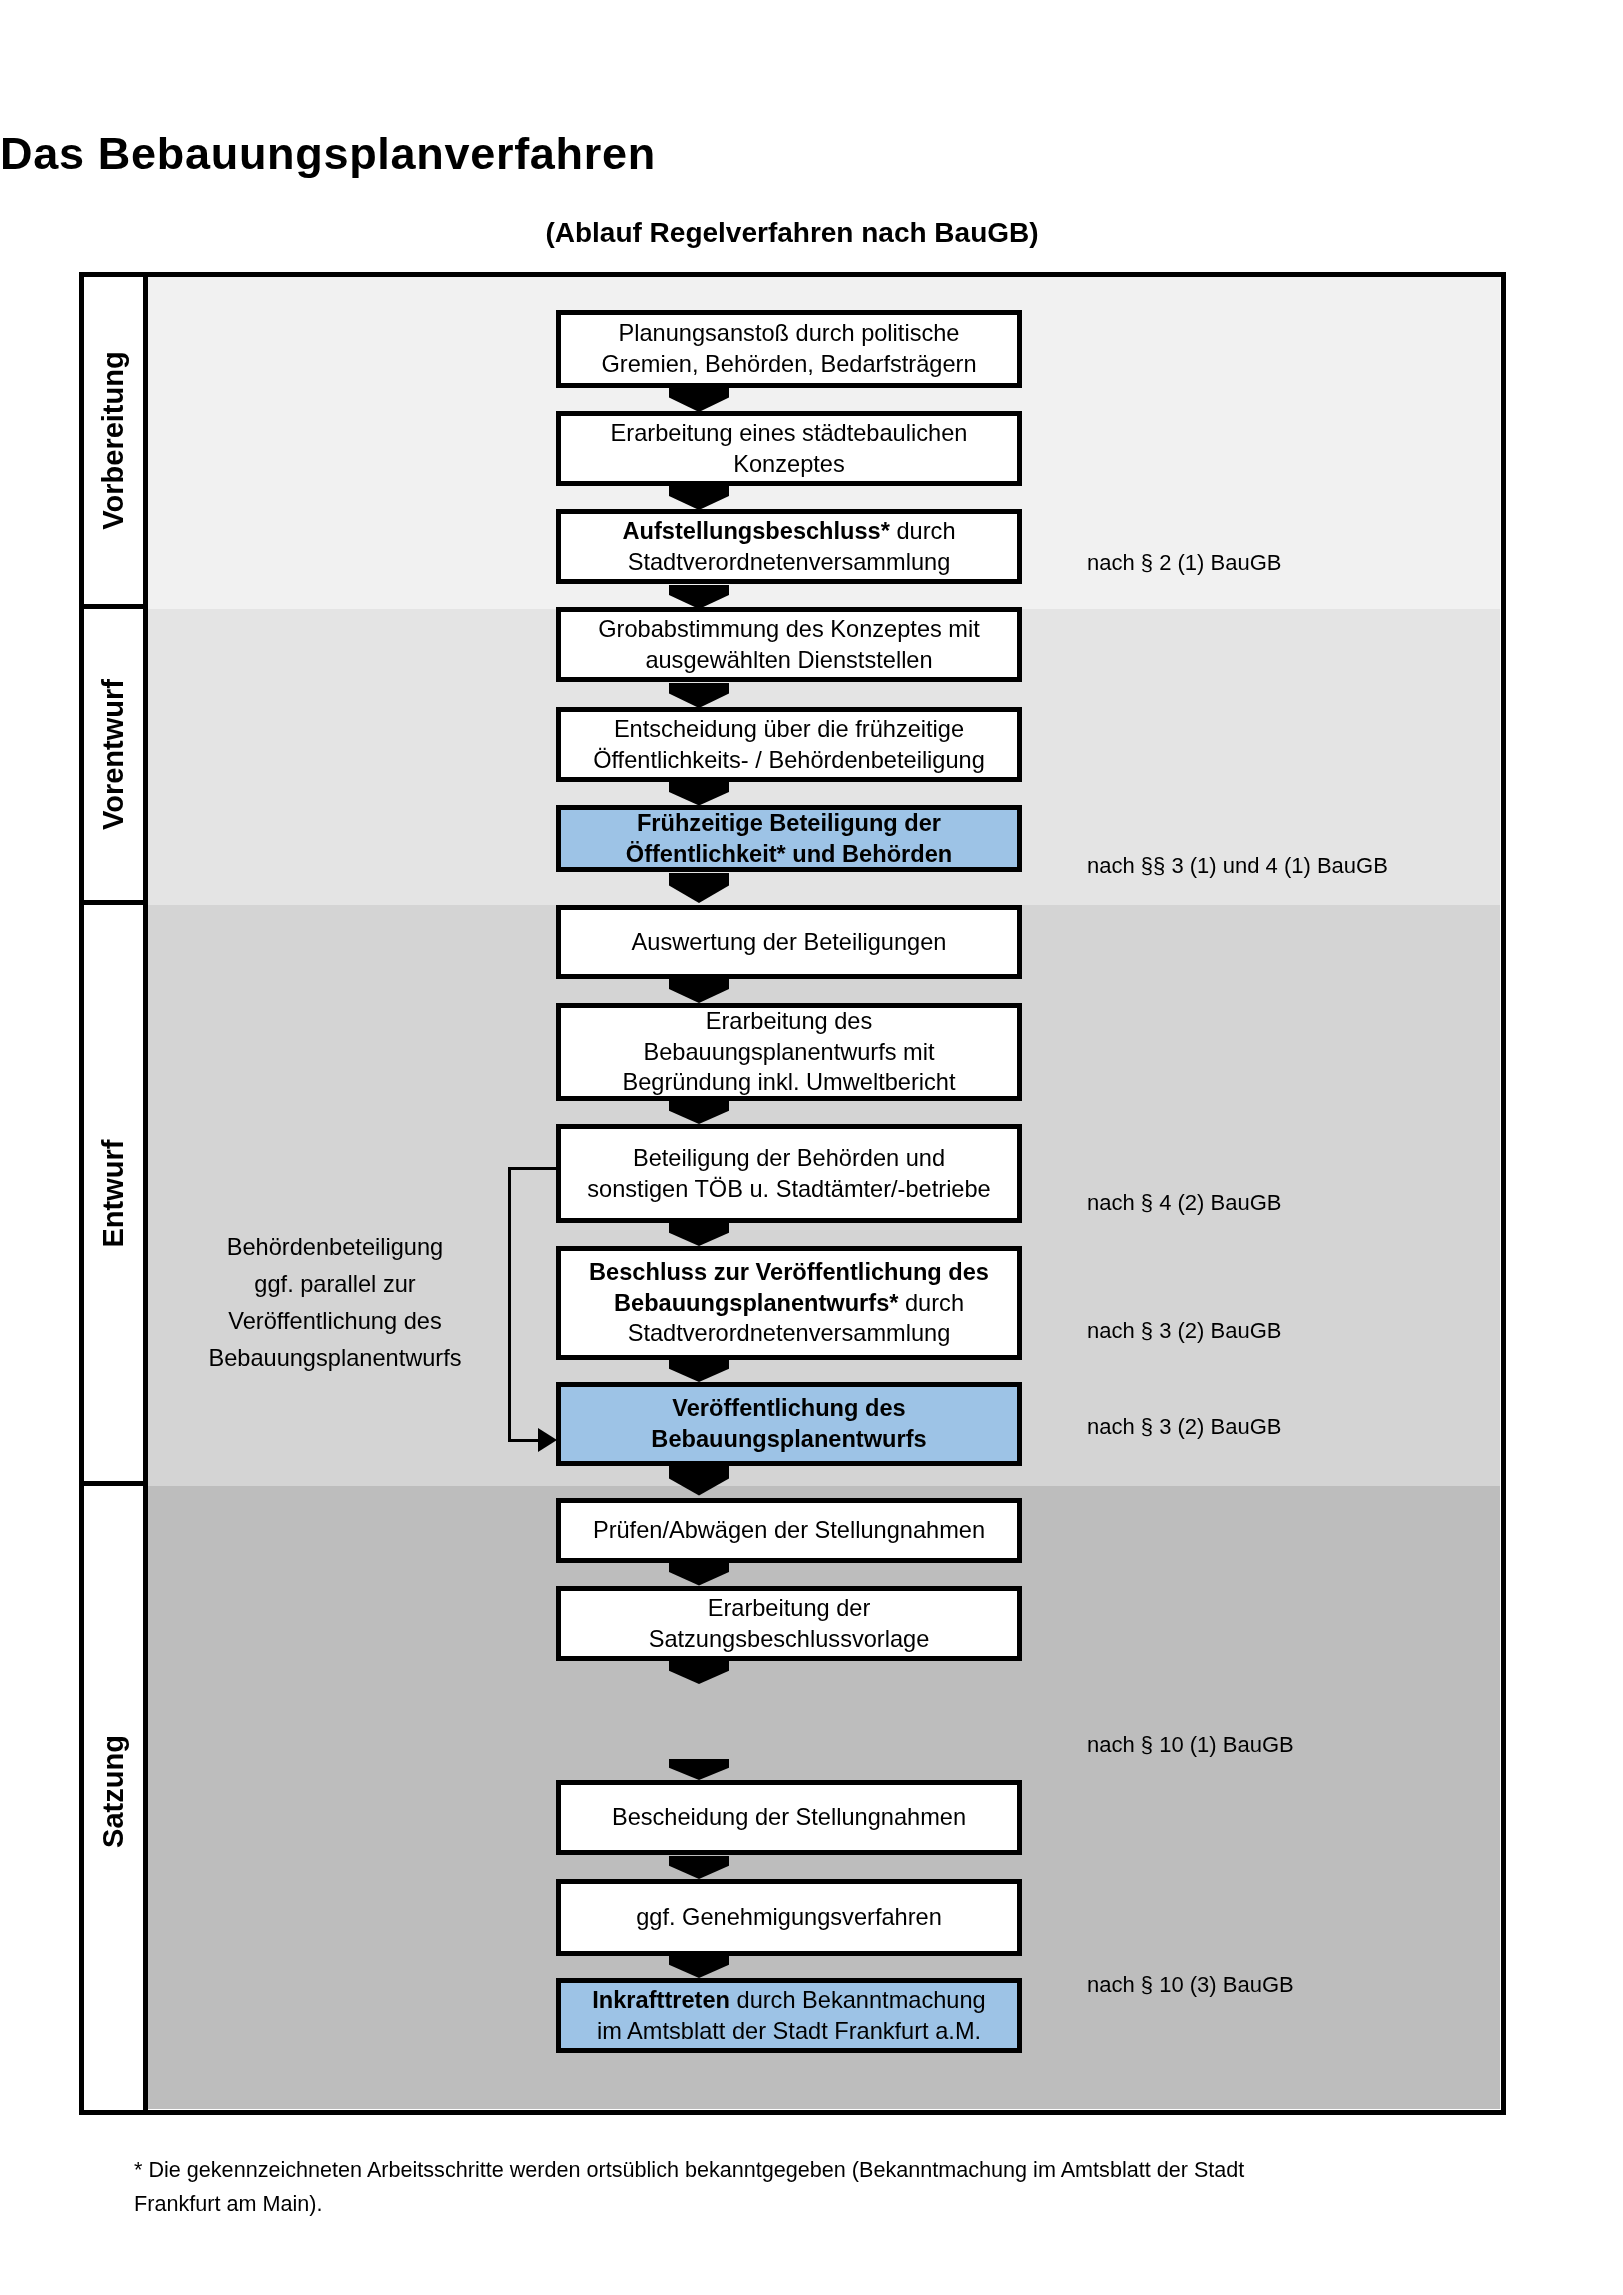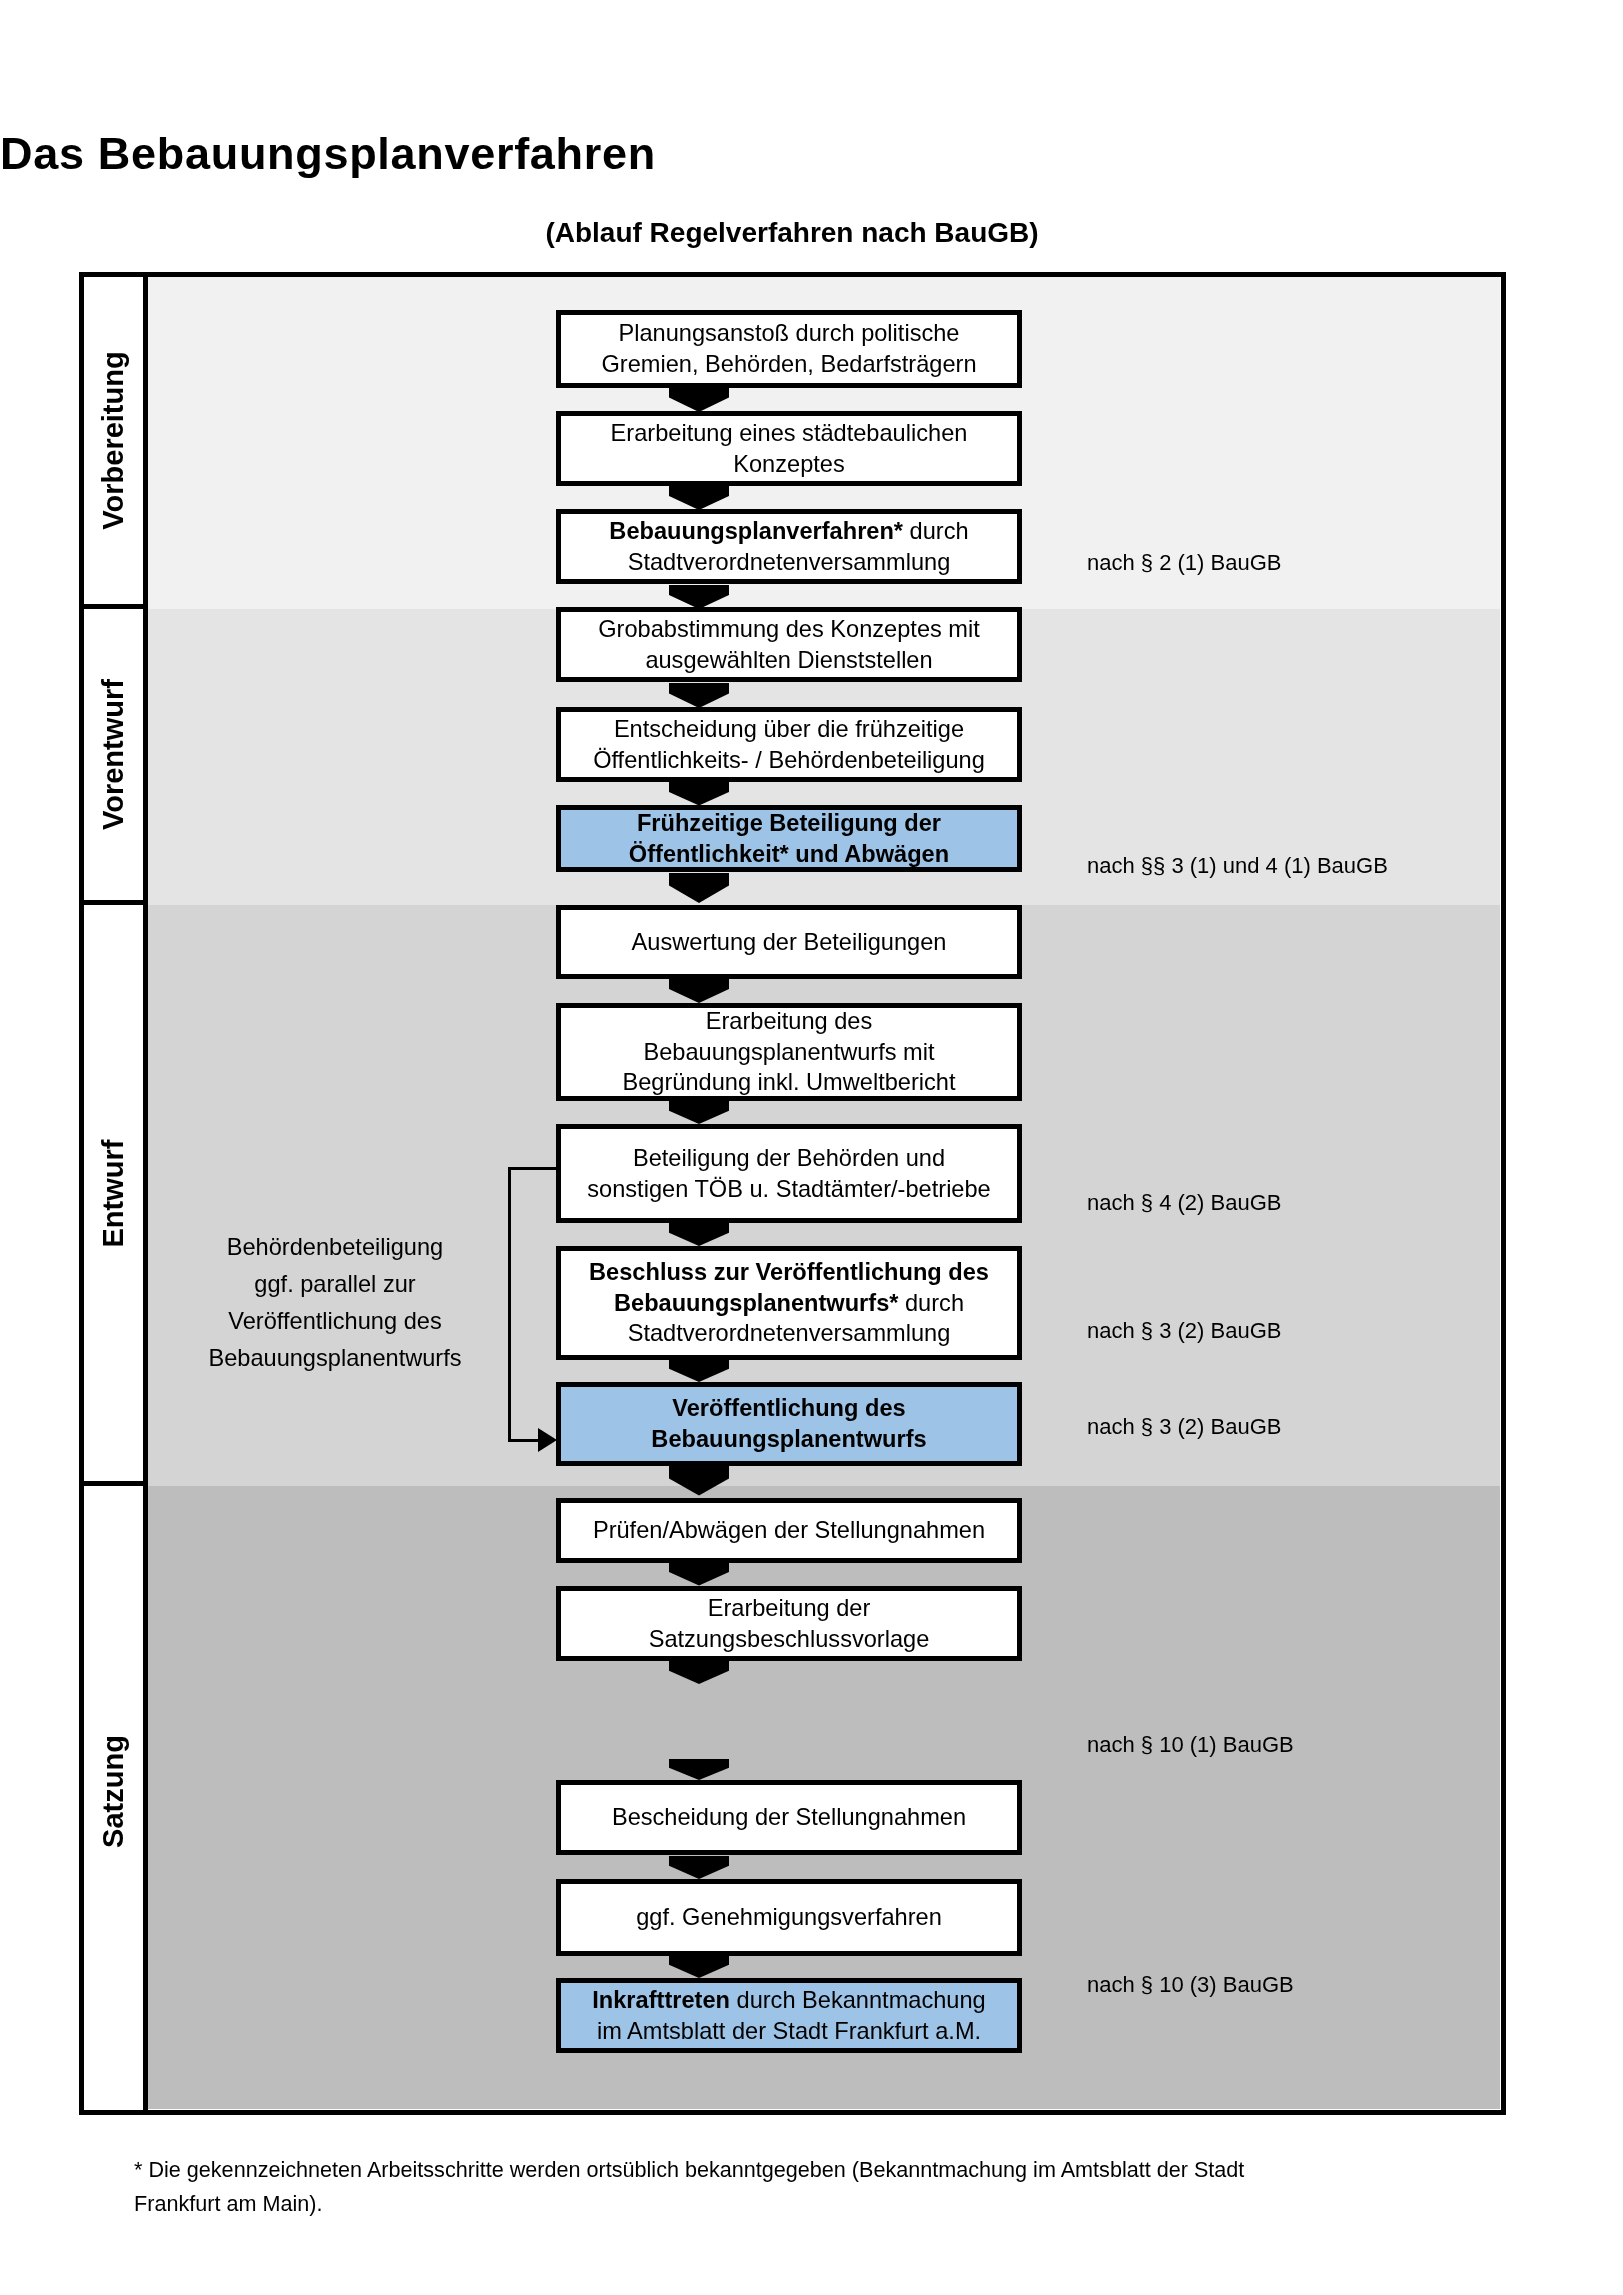--- a/index.html
+++ b/index.html
@@ -96,40 +96,40 @@
     </div>
   <div class="arrow" style="top:387px;height:25px"></div>
 
   <div class="box" style="top:411px;height:75px">
       <div class="txt"><span class="b"></span><span>Erarbeitung eines städtebaulichen
 Konzeptes</span></div>
     </div>
   <div class="arrow" style="top:486px;height:24px"></div>
 
   <div class="box" style="top:509px;height:75px">
-      <div class="txt"><span class="b">Bebauungsplanverfahren*</span><span> durch
+      <div class="txt"><span class="b">Aufstellungsbeschluss*</span><span> durch
 Stadtverordnetenversammlung</span></div>
     </div>
   <div class="arrow" style="top:585px;height:24px"></div>
 
   <div class="box" style="top:607px;height:75px">
       <div class="txt"><span class="b"></span><span>Grobabstimmung des Konzeptes mit
 ausgewählten Dienststellen</span></div>
     </div>
   <div class="arrow" style="top:683px;height:25px"></div>
 
   <div class="box" style="top:707px;height:75px">
       <div class="txt"><span class="b"></span><span>Entscheidung über die frühzeitige
 Öffentlichkeits- / Behördenbeteiligung</span></div>
     </div>
   <div class="arrow" style="top:782px;height:23.6px"></div>
 
   <div class="box blue" style="top:805px;height:67px">
       <div class="txt"><span class="b">Frühzeitige Beteiligung der
-Öffentlichkeit* und Abwägen</span><span></span></div>
+Öffentlichkeit* und Behörden</span><span></span></div>
     </div>
   <div class="arrow" style="top:873px;height:30px"></div>
 
   <div class="box" style="top:905px;height:74px">
       <div class="txt"><span class="b"></span><span>Auswertung der Beteiligungen</span></div>
     </div>
   <div class="arrow" style="top:979px;height:24px"></div>
 
   <div class="box" style="top:1003px;height:98px">
       <div class="txt"><span class="b"></span><span>Erarbeitung des

